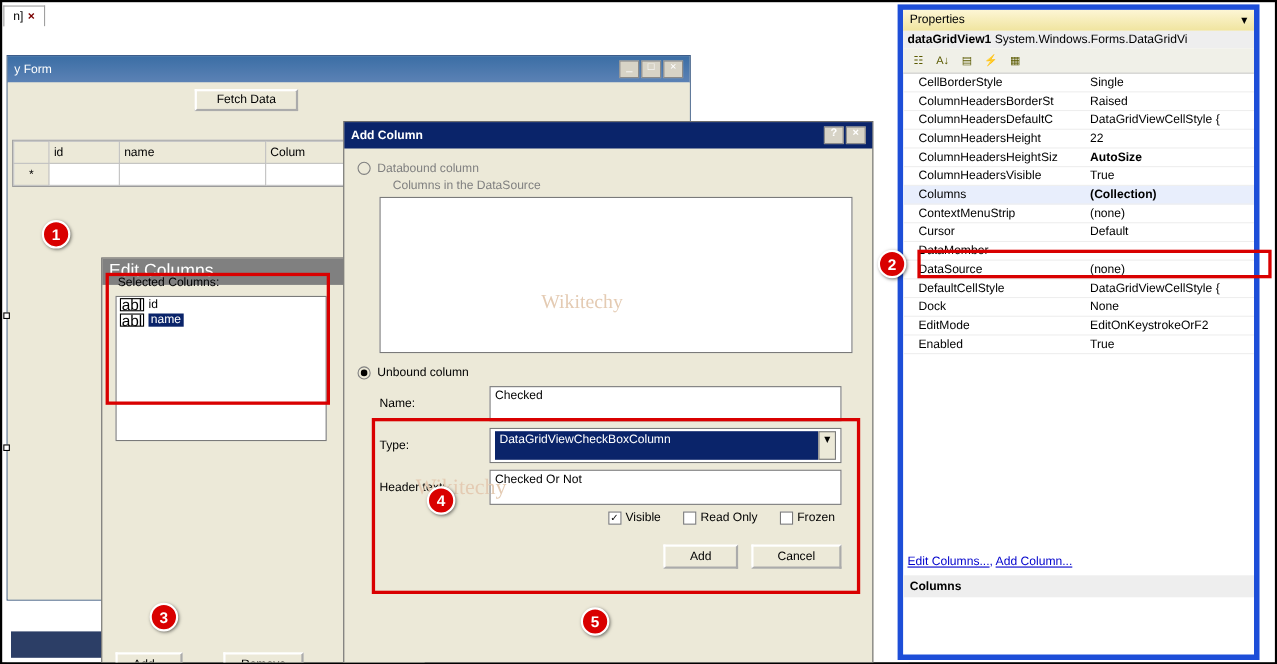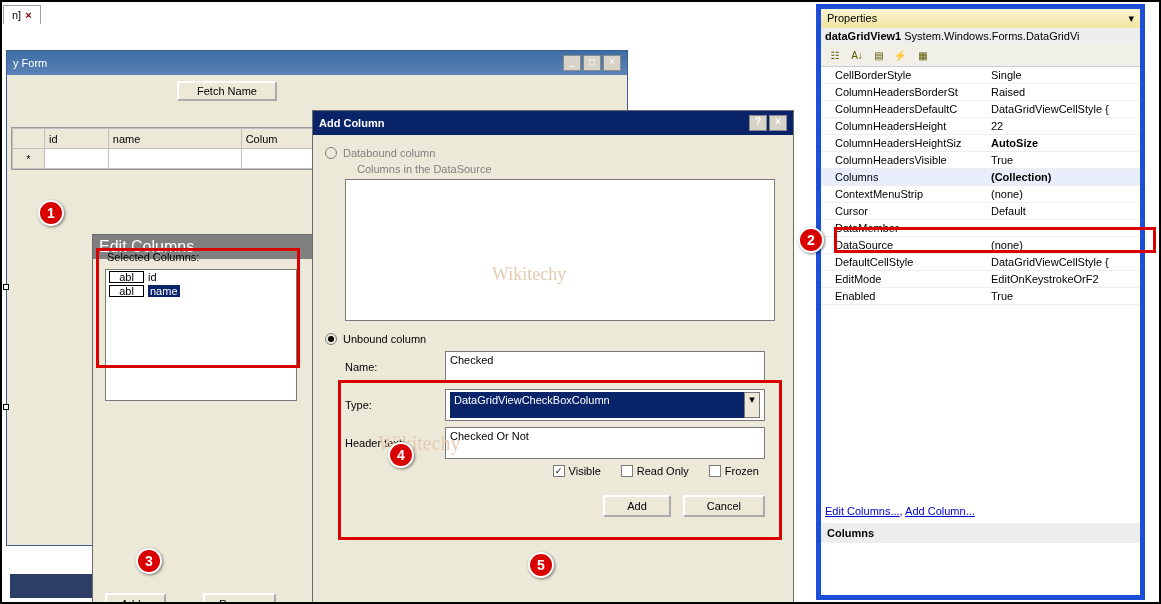--- a/index.html
+++ b/index.html
@@ -31,21 +31,21 @@
 .dg td { background: #fff; }
 .dg tbody td.rowhdr { background:#ece9d8; text-align:center;}
 
 
 .edit-dlg { position: absolute; left: 86px; top: 210px; width: 294px; height: 390px; background: #ece9d8; border: 1px solid #6d6d6d; z-index: 5; }
 .edit-title { background: #808080; color: #fff; padding: 3px 6px; font-size: 16px; }
 .selcol-box { position: absolute; left: 12px; top: 34px; width: 192px; height: 132px; border: 1px solid #7a7a7a; background: #fff; }
 .selcol-label { position: absolute; left: 14px; top: 16px; }
 .selcol-item { display: flex; align-items: center; padding: 1px 3px; gap: 4px; }
 .selcol-item.selected span.txt { background: #0a246a; color: #fff; padding: 0 2px; }
-.abl { width: 35px; height: 12px; border: 1px solid #000; font-size: 11px; text-align: center; line-height: 10px; background: #fff; }
+.abl { width: 22px; height: 12px; border: 1px solid #000; font-size: 14px; text-align: center; line-height: 10px; background: #fff; }
 .edit-add, .edit-remove { position: absolute; bottom: 8px; padding: 3px 14px; background: #ece9d8; border: 2px outset #fff; }
 .edit-add { left: 12px; } .edit-remove { left: 110px; }
 
 
 .add-dlg { position: absolute; left: 306px; top: 86px; width: 482px; height: 500px; background: #ece9d8; border: 1px solid #6d6d6d; z-index: 10; }
 .add-title { background: #0a246a; color: #fff; padding: 4px 6px; display: flex; align-items: center; font-weight: bold; font-size: 12px; }
 .add-title .ttl { flex: 1; }
 .add-body { padding: 12px; }
 .radio-row { display: flex; align-items: center; gap: 6px; color: #000; margin-bottom: 4px; }
 .radio-row.disabled { color: #808080; }
@@ -107,21 +107,21 @@
 <div class="designer">
 
   <div class="form-window">
     <div class="form-title">
       <span class="ttl">y Form</span>
       <span class="win-btn">_</span>
       <span class="win-btn">□</span>
       <span class="win-btn">×</span>
     </div>
     <div class="form-body">
-      <button class="fetch-btn">Fetch Name</button>
+      <button class="fetch-btn">Fetch Data</button>
 
       <div class="dg">
         <table>
           <thead>
               <tr>
             <th class="rowhdr"></th>
             <th>id</th>
             <th>name</th>
             <th>Colum</th>
           </tr>
@@ -276,20 +276,24 @@
       </div>
       <div class="prop-row">
         <div class="k">DataSource</div>
         <div class="v">(none)</div>
       </div>
       <div class="prop-row">
         <div class="k">DefaultCellStyle</div>
         <div class="v">DataGridViewCellStyle {</div>
       </div>
       <div class="prop-row">
+        <div class="k">Dock</div>
+        <div class="v">None</div>
+      </div>
+      <div class="prop-row">
         <div class="k">EditMode</div>
         <div class="v">EditOnKeystrokeOrF2</div>
       </div>
       <div class="prop-row">
         <div class="k">Enabled</div>
         <div class="v">True</div>
       </div>
     </div>
   <div class="prop-links">
     <a>Edit Columns...</a>,

